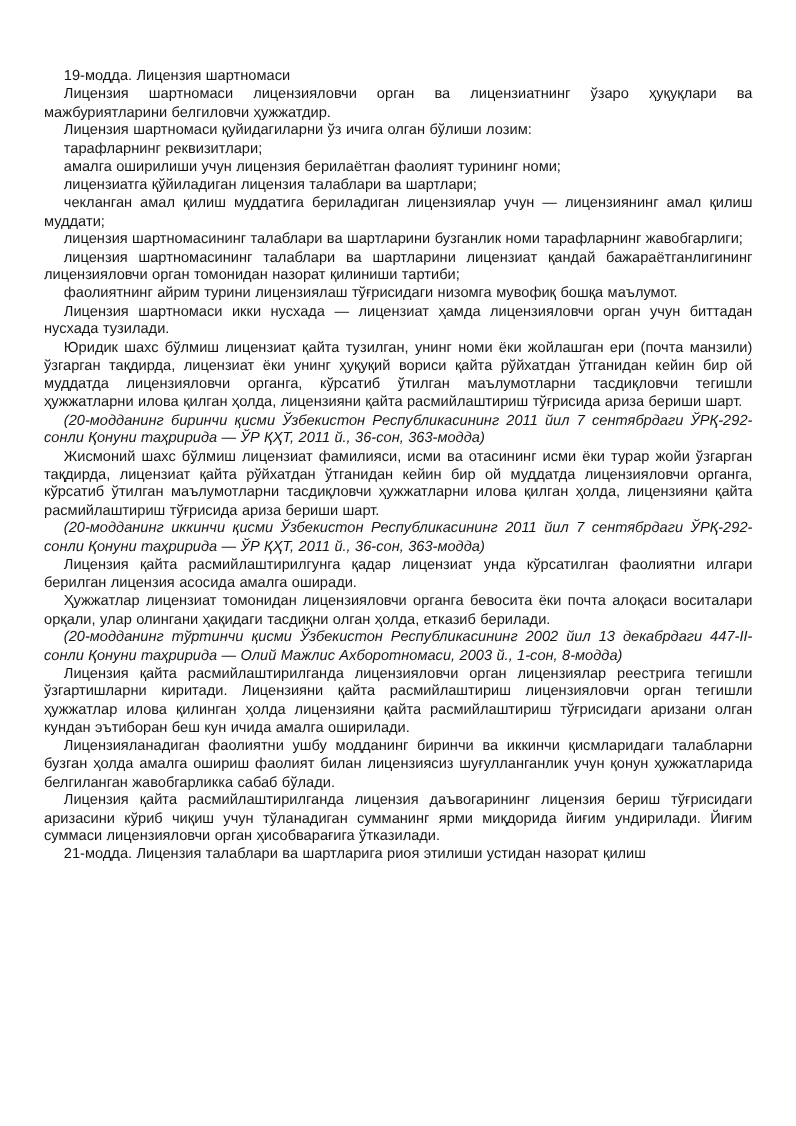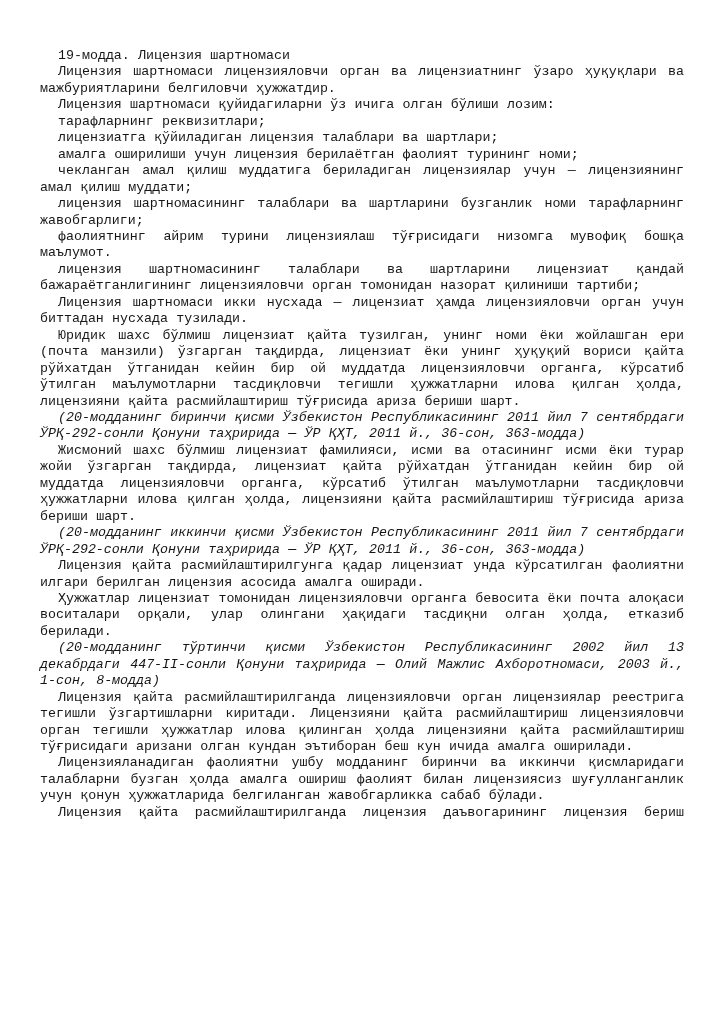--- a/index.html
+++ b/index.html
@@ -6,23 +6,23 @@
     margin: 0;
     padding: 0;
     background: #ffffff;
   }
   .page {
     position: relative;
     width: 724px;
     height: 820px;
     background: #ffffff;
     box-sizing: border-box;
-    padding: 48px 40px 0 40px;
+    padding: 61px 40px 0 40px;
     color: #161616;
-    font-family: Liberation Mono, monospace;
+    font-family: Liberation Sans, sans-serif;
     overflow: hidden;
   }
   .content p {
     margin: 0;
     font-size: 13.3px;
     line-height: 16.45px;
     text-align: justify;
     text-indent: 18px;
     word-spacing: 0.3px;
   }
@@ -41,26 +41,26 @@
 </style>
 </head>
 <body>
 
 <div class="page">
   <div class="content">
     <p>19-модда. Лицензия шартномаси</p>
     <p>Лицензия шартномаси лицензияловчи орган ва лицензиатнинг ўзаро ҳуқуқлари ва мажбуриятларини белгиловчи ҳужжатдир.</p>
     <p>Лицензия шартномаси қуйидагиларни ўз ичига олган бўлиши лозим:</p>
     <p>тарафларнинг реквизитлари;</p>
+    <p>амалга оширилиши учун лицензия берилаётган фаолият турининг номи;</p>
     <p>лицензиатга қўйиладиган лицензия талаблари ва шартлари;</p>
-    <p>амалга оширилиши учун лицензия берилаётган фаолият турининг номи;</p>
     <p>чекланган амал қилиш муддатига бериладиган лицензиялар учун — лицензиянинг амал қилиш муддати;</p>
     <p>лицензия шартномасининг талаблари ва шартларини бузганлик номи тарафларнинг жавобгарлиги;</p>
+    <p>лицензия шартномасининг талаблари ва шартларини лицензиат қандай бажараётганлигининг лицензияловчи орган томонидан назорат қилиниши тартиби;</p>
     <p>фаолиятнинг айрим турини лицензиялаш тўғрисидаги низомга мувофиқ бошқа маълумот.</p>
-    <p>лицензия шартномасининг талаблари ва шартларини лицензиат қандай бажараётганлигининг лицензияловчи орган томонидан назорат қилиниши тартиби;</p>
     <p>Лицензия шартномаси икки нусхада — лицензиат ҳамда лицензияловчи орган учун биттадан нусхада тузилади.</p>
     <p>Юридик шахс бўлмиш лицензиат қайта тузилган, унинг номи ёки жойлашган ери (почта манзили) ўзгарган тақдирда, лицензиат ёки унинг ҳуқуқий вориси қайта рўйхатдан ўтганидан кейин бир ой муддатда лицензияловчи органга, кўрсатиб ўтилган маълумотларни тасдиқловчи тегишли ҳужжатларни илова қилган ҳолда, лицензияни қайта расмийлаштириш тўғрисида ариза бериши шарт.</p>
     <p class="italic">(20-модданинг биринчи қисми Ўзбекистон Республикасининг 2011 йил 7 сентябрдаги ЎРҚ-292-сонли Қонуни таҳририда — ЎР ҚҲТ, 2011 й., 36-сон, 363-модда)</p>
     <p>Жисмоний шахс бўлмиш лицензиат фамилияси, исми ва отасининг исми ёки турар жойи ўзгарган тақдирда, лицензиат қайта рўйхатдан ўтганидан кейин бир ой муддатда лицензияловчи органга, кўрсатиб ўтилган маълумотларни тасдиқловчи ҳужжатларни илова қилган ҳолда, лицензияни қайта расмийлаштириш тўғрисида ариза бериши шарт.</p>
     <p class="italic">(20-модданинг иккинчи қисми Ўзбекистон Республикасининг 2011 йил 7 сентябрдаги ЎРҚ-292-сонли Қонуни таҳририда — ЎР ҚҲТ, 2011 й., 36-сон, 363-модда)</p>
     <p>Лицензия қайта расмийлаштирилгунга қадар лицензиат унда кўрсатилган фаолиятни илгари берилган лицензия асосида амалга оширади.</p>
     <p>Ҳужжатлар лицензиат томонидан лицензияловчи органга бевосита ёки почта алоқаси воситалари орқали, улар олингани ҳақидаги тасдиқни олган ҳолда, етказиб берилади.</p>
     <p class="italic">(20-модданинг тўртинчи қисми Ўзбекистон Республикасининг 2002 йил 13 декабрдаги 447-II-сонли Қонуни таҳририда — Олий Мажлис Ахборотномаси, 2003 й., 1-сон, 8-модда)</p>
     <p>Лицензия қайта расмийлаштирилганда лицензияловчи орган лицензиялар реестрига тегишли ўзгартишларни киритади. Лицензияни қайта расмийлаштириш лицензияловчи орган тегишли ҳужжатлар илова қилинган ҳолда лицензияни қайта расмийлаштириш тўғрисидаги аризани олган кундан эътиборан беш кун ичида амалга оширилади.</p>
     <p>Лицензияланадиган фаолиятни ушбу модданинг биринчи ва иккинчи қисмларидаги талабларни бузган ҳолда амалга ошириш фаолият билан лицензиясиз шуғулланганлик учун қонун ҳужжатларида белгиланган жавобгарликка сабаб бўлади.</p>

